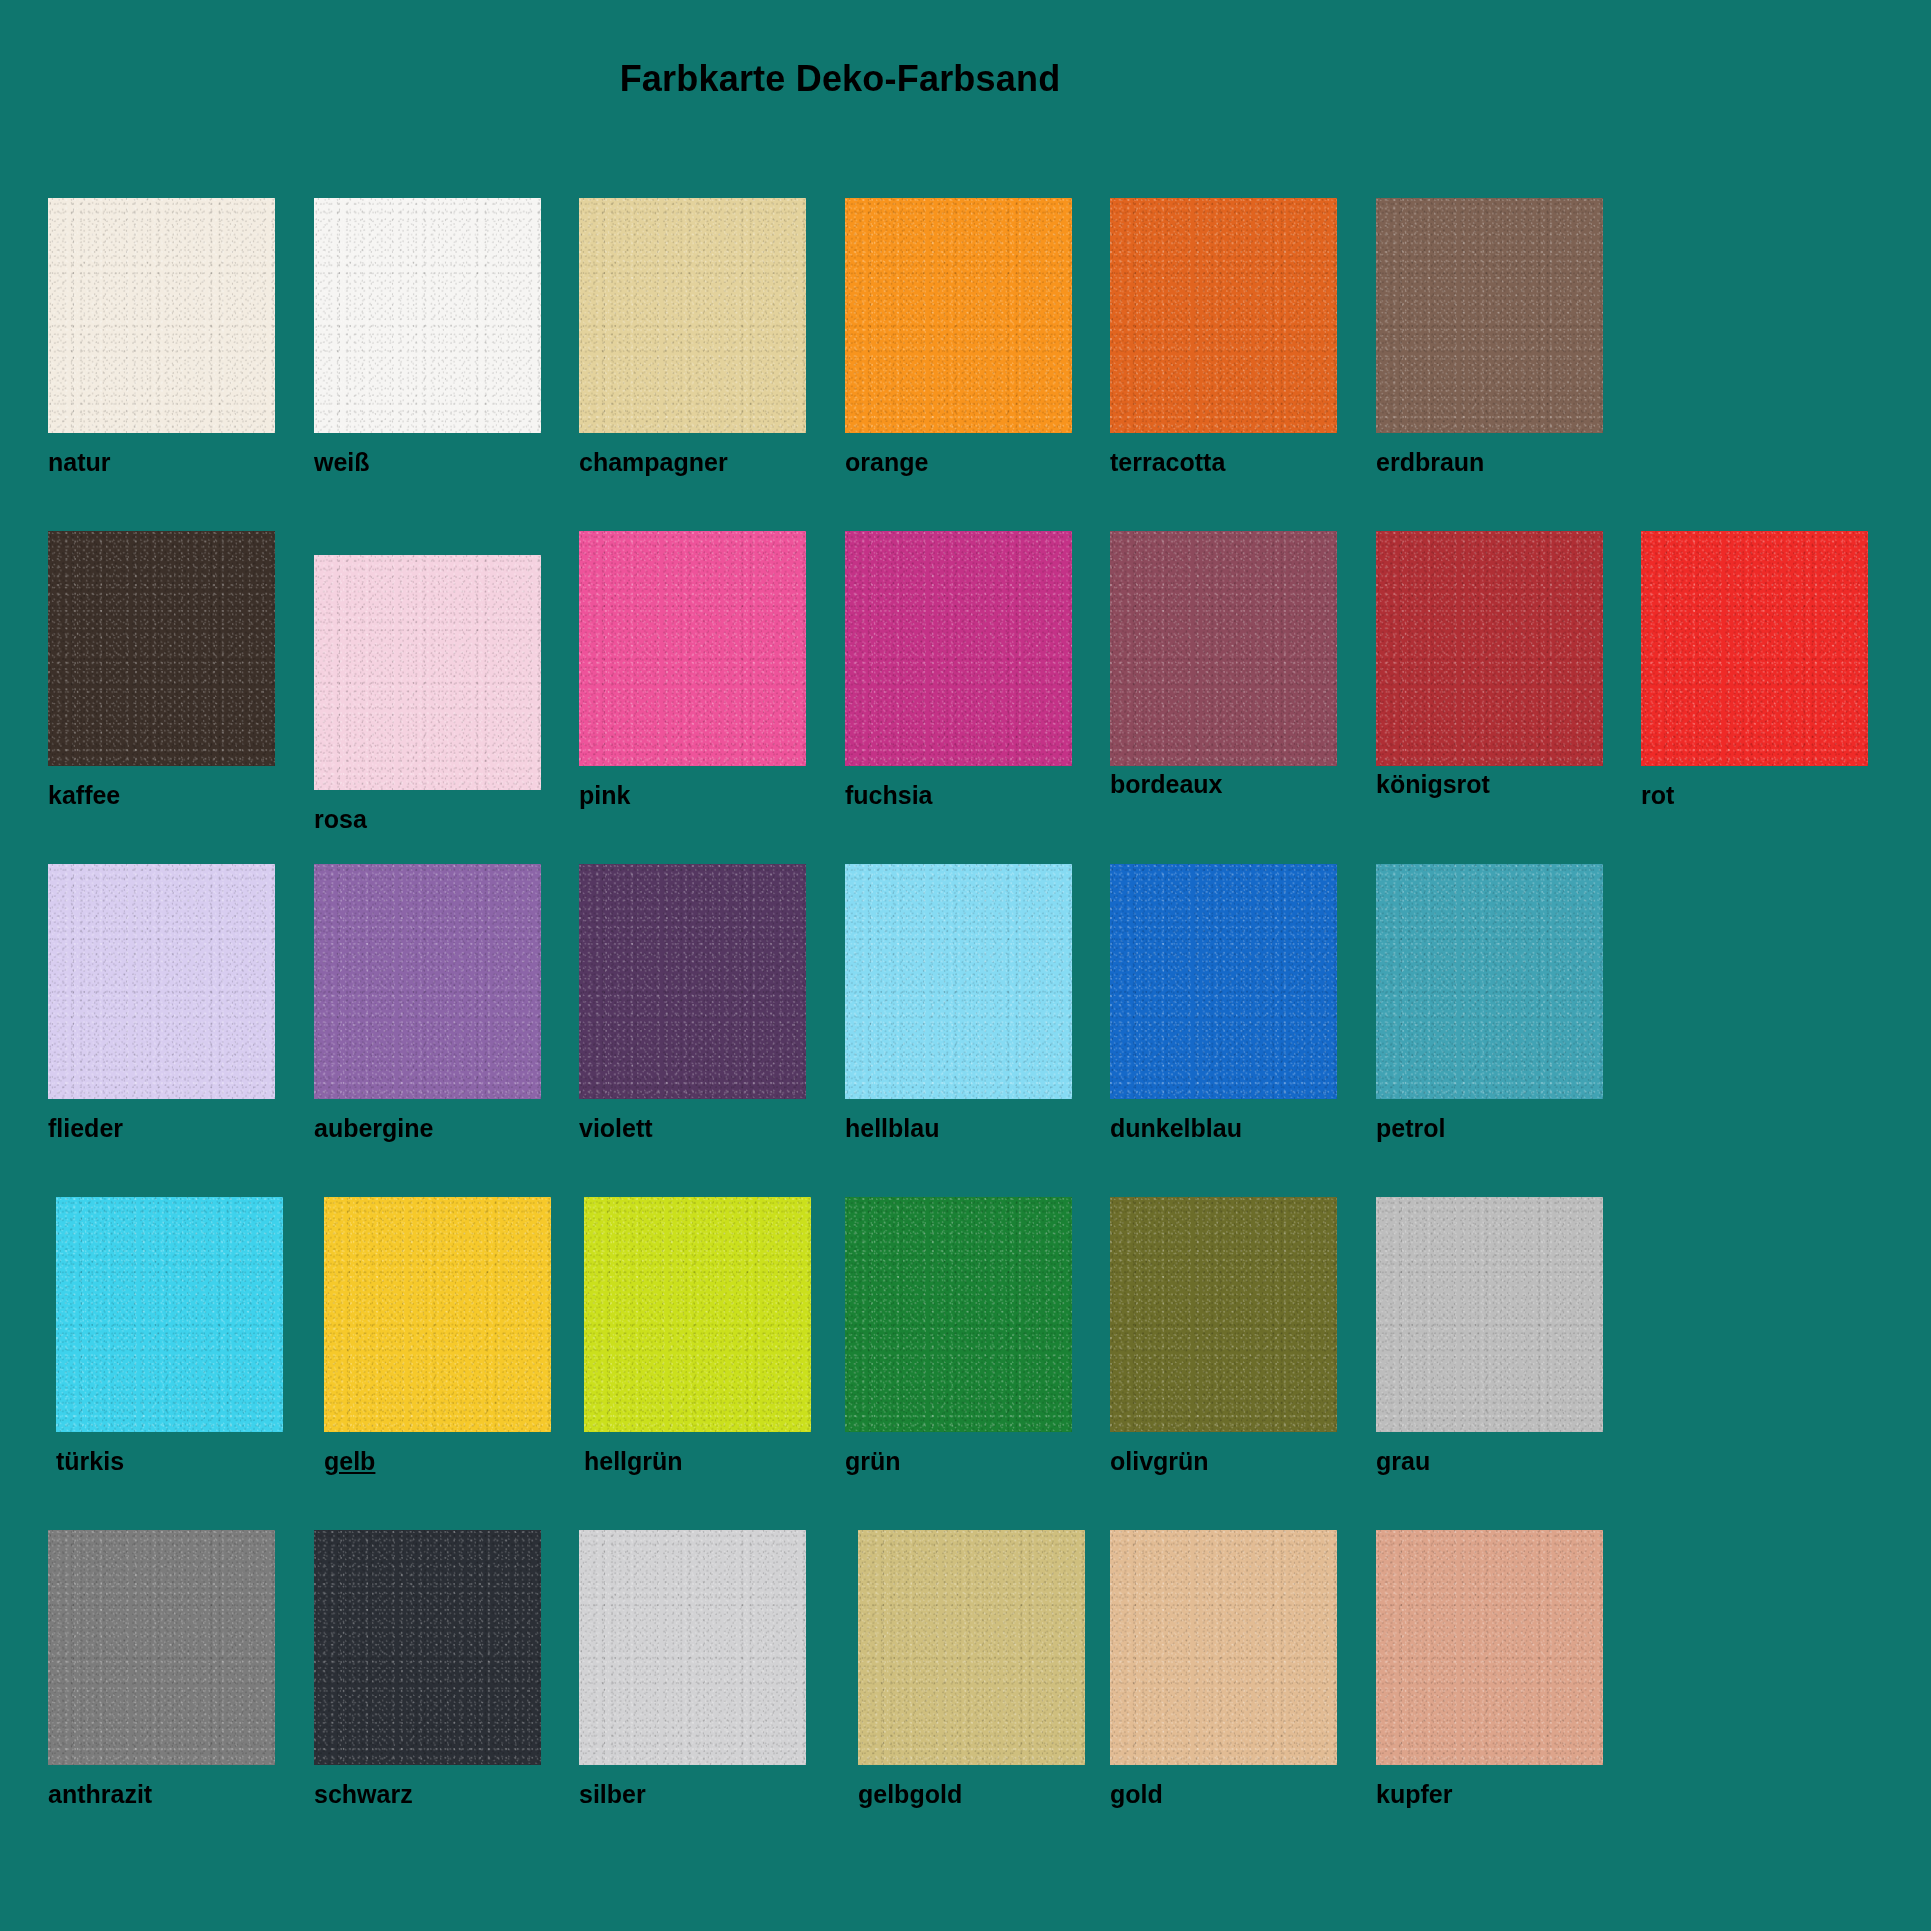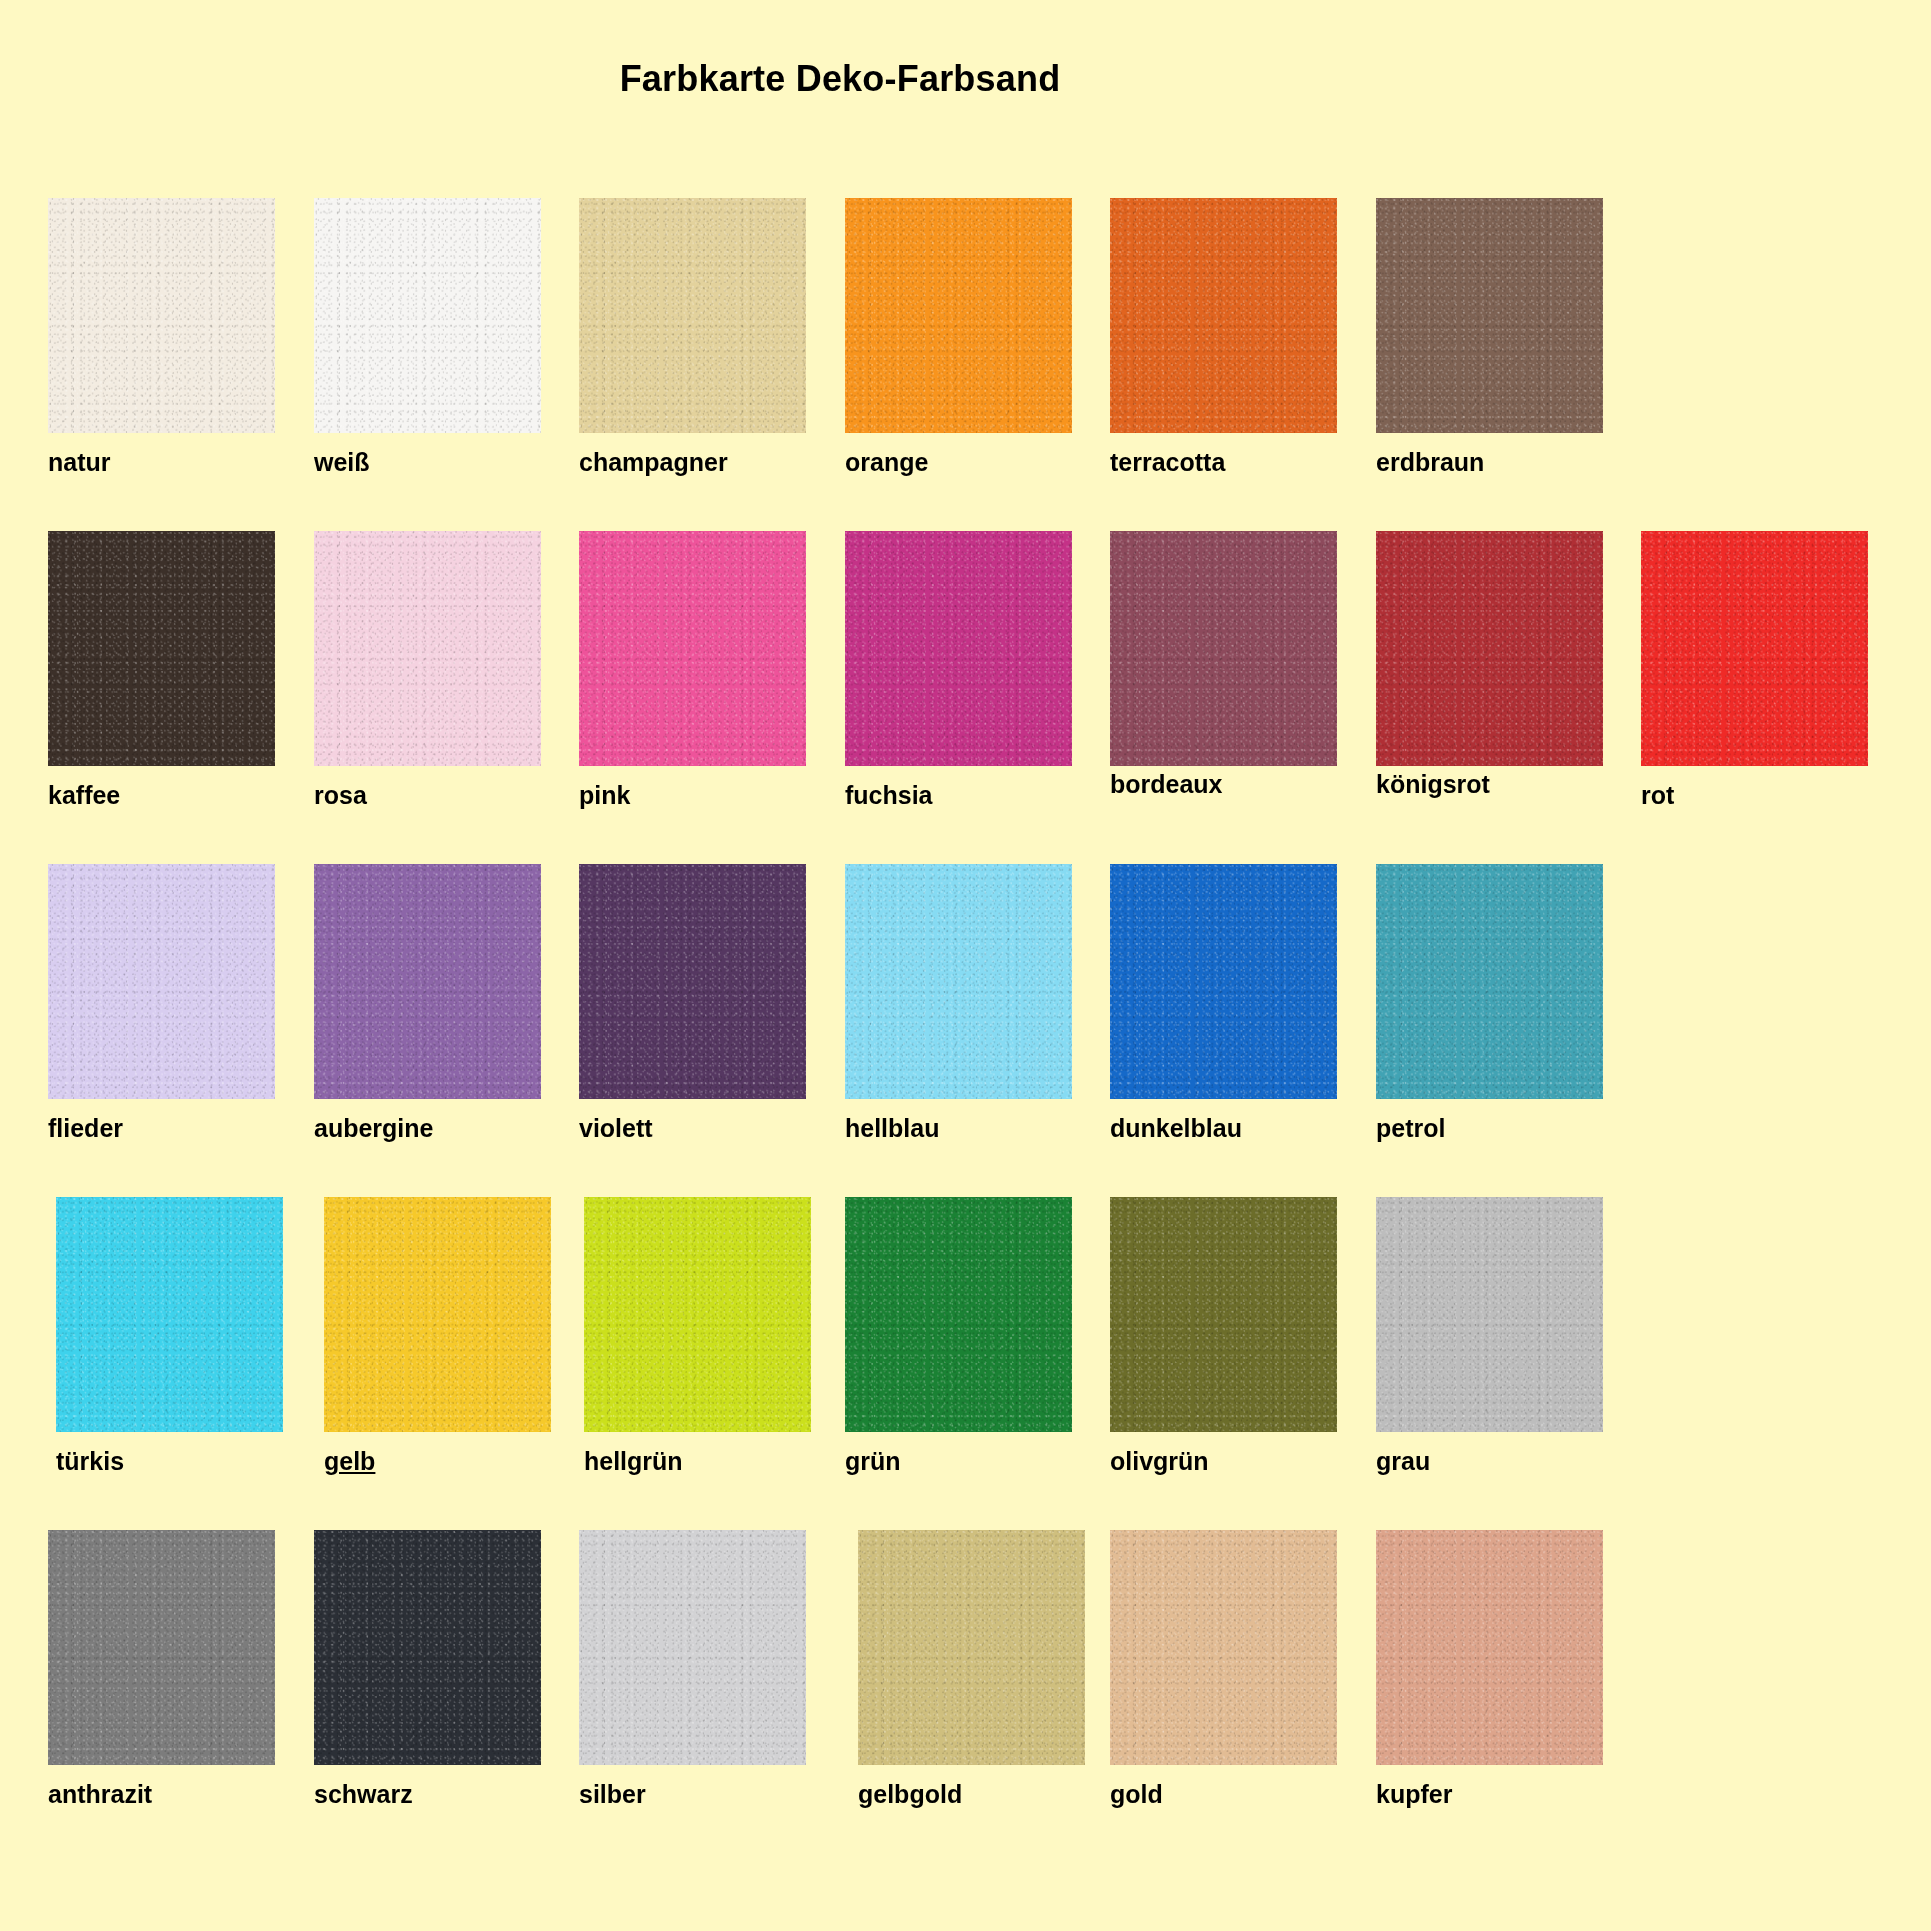--- a/index.html
+++ b/index.html
@@ -14,21 +14,21 @@
     font-family: "Liberation Sans", "DejaVu Sans", sans-serif;
     -webkit-font-smoothing: antialiased;
     overflow: hidden;
     position: relative;
   }
 
   #page {
     position: relative;
     width: 1931px;
     height: 1931px;
-    background: #fef9c3;
+    background: #0f766e;
   }
 
   .chart-title {
     position: absolute;
     top: 58px;
     left: 0;
     width: 1680px;
     text-align: center;
     font-size: 36px;
     font-weight: bold;
@@ -130,21 +130,21 @@
         <div class="swatch-cell" style="left: 1328px; width: 227px;">
           <div class="swatch" style="width: 227px; height: 235px; background-color: rgb(126, 98, 83);"></div>
           <div class="swatch-label">erdbraun</div>
         </div>
       </div>
       <div class="swatch-row" style="height: 333px;">
         <div class="swatch-cell" style="left: 0px; width: 270px;">
           <div class="swatch" style="width: 227px; height: 235px; background-color: rgb(60, 48, 41);"></div>
           <div class="swatch-label">kaffee</div>
         </div>
-        <div class="swatch-cell" style="left: 266px; width: 230px;">
+        <div class="swatch-cell" style="left: 266px; width: 230px; margin-top: 24px;">
           <div class="swatch" style="width: 227px; height: 235px; background-color: rgb(245, 210, 224);"></div>
           <div class="swatch-label">rosa</div>
         </div>
         <div class="swatch-cell" style="left: 531px; width: 227px;">
           <div class="swatch" style="width: 227px; height: 235px; background-color: rgb(238, 83, 154);"></div>
           <div class="swatch-label">pink</div>
         </div>
         <div class="swatch-cell" style="left: 797px; width: 227px;">
           <div class="swatch" style="width: 227px; height: 235px; background-color: rgb(196, 50, 135);"></div>
           <div class="swatch-label">fuchsia</div>

